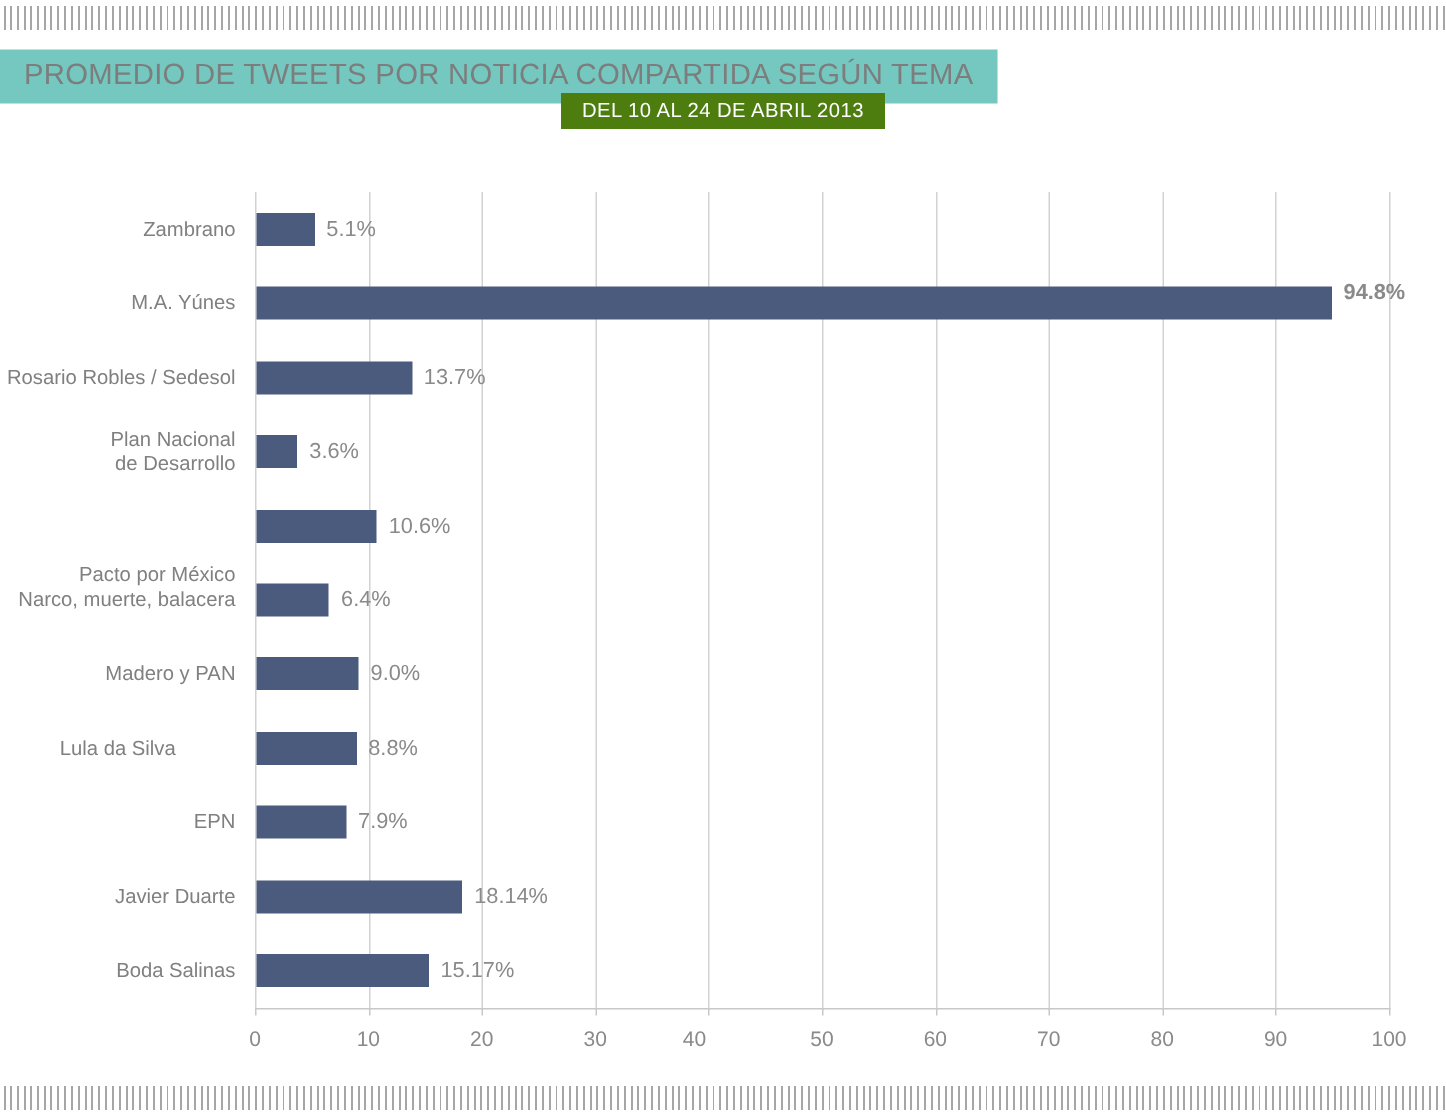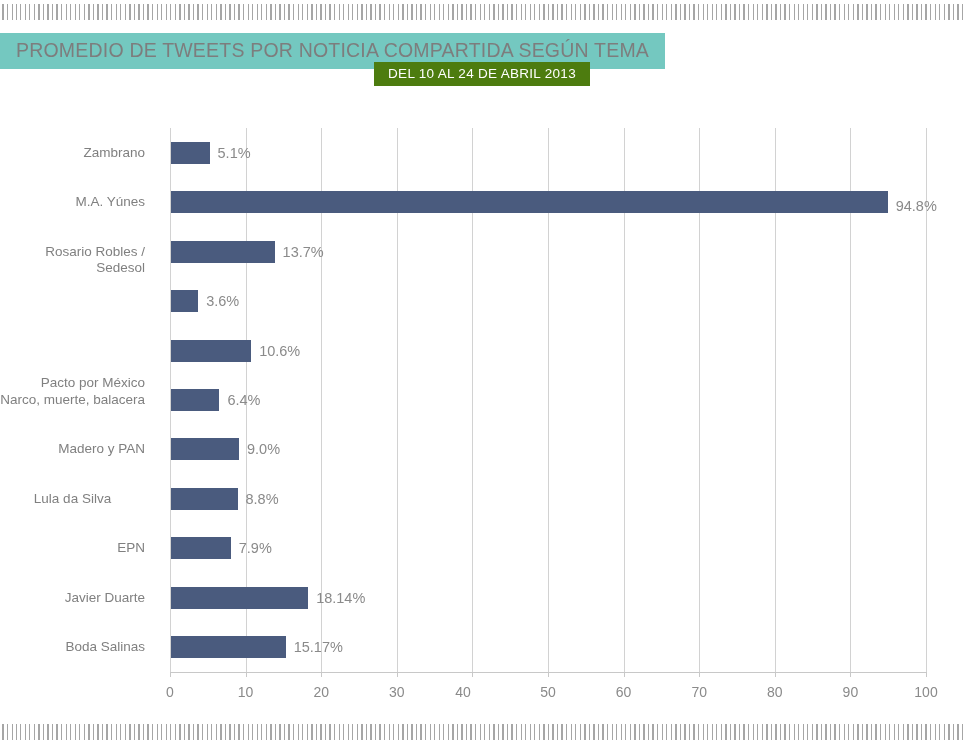--- a/index.html
+++ b/index.html
@@ -97,21 +97,21 @@
   }
 
   .cat-label {
     position: absolute;
     right: 0;
     width: 170px;
     text-align: right;
     font-size: 13.5px;
     line-height: 16px;
     color: #808080;
-    padding-right: 25px;
+    padding-right: 13px;
     box-sizing: border-box;
   }
   #ylabels {
     position: absolute;
     left: 0;
     top: 128px;
     width: 170px;
     height: 544px;
   }
 
@@ -135,20 +135,21 @@
   <span class="chart-title">PROMEDIO DE TWEETS POR NOTICIA COMPARTIDA SEGÚN TEMA</span>
 </div>
 <div class="subtitle-row">
   <span class="chart-subtitle">DEL 10 AL 24 DE ABRIL 2013</span>
 </div>
 
 <div id="ylabels">
     <div class="cat-label" style="top: 16.7273px;"><span>Zambrano</span></div>
     <div class="cat-label" style="top: 66.1818px;"><span>M.A. Yúnes</span></div>
     <div class="cat-label" style="top: 115.636px;"><span>Rosario Robles / Sedesol</span></div>
+    <div class="cat-label" style="top: 157.091px;"><span>Plan Nacional</span><br><span>de Desarrollo</span></div>
     <div class="cat-label" style="top: 214.545px; margin-top: 32px;"><span>Pacto por México</span></div>
     <div class="cat-label" style="top: 264px;"><span>Narco, muerte, balacera</span></div>
     <div class="cat-label" style="top: 313.455px;"><span>Madero y PAN</span></div>
     <div class="cat-label" style="top: 362.909px; text-align: center;"><span>Lula da Silva</span></div>
     <div class="cat-label" style="top: 412.364px; margin-left: 31px;"><span>EPN</span></div>
     <div class="cat-label" style="top: 461.818px;"><span>Javier Duarte</span></div>
     <div class="cat-label" style="top: 511.273px;"><span>Boda Salinas</span></div>
   </div>
 <div id="plot">
     <div class="gridline" style="left: 0px;"></div>
@@ -170,21 +171,21 @@
     <div class="gridline" style="left: 604.8px;"></div>
     <div class="axis-tickmark" style="left: 604.8px;"></div>
     <div class="gridline" style="left: 680.4px;"></div>
     <div class="axis-tickmark" style="left: 680.4px;"></div>
     <div class="gridline" style="left: 756px;"></div>
     <div class="axis-tickmark" style="left: 756px;"></div>
     <div class="axis-line"></div>
     <div class="bar" style="left: 1px; top: 13.7273px; width: 38.556px;"></div>
     <div class="bar-value" style="left: 47.556px; top: 13.7273px;">5.1%</div>
     <div class="bar" style="left: 1px; top: 63.1818px; width: 716.688px;"></div>
-    <div class="bar-value" style="left: 725.688px; top: 67px;">94.8%</div>
+    <div class="bar-value" style="left: 725.688px; top: 56px; font-weight: bold;">94.8%</div>
     <div class="bar" style="left: 1px; top: 112.636px; width: 103.572px;"></div>
     <div class="bar-value" style="left: 112.572px; top: 112.636px;">13.7%</div>
     <div class="bar" style="left: 1px; top: 162.091px; width: 27.216px;"></div>
     <div class="bar-value" style="left: 36.216px; top: 162.091px;">3.6%</div>
     <div class="bar" style="left: 1px; top: 211.545px; width: 80.136px;"></div>
     <div class="bar-value" style="left: 89.136px; top: 211.545px;">10.6%</div>
     <div class="bar" style="left: 1px; top: 261px; width: 48.384px;"></div>
     <div class="bar-value" style="left: 57.384px; top: 261px;">6.4%</div>
     <div class="bar" style="left: 1px; top: 310.455px; width: 68.04px;"></div>
     <div class="bar-value" style="left: 77.04px; top: 310.455px;">9.0%</div>

